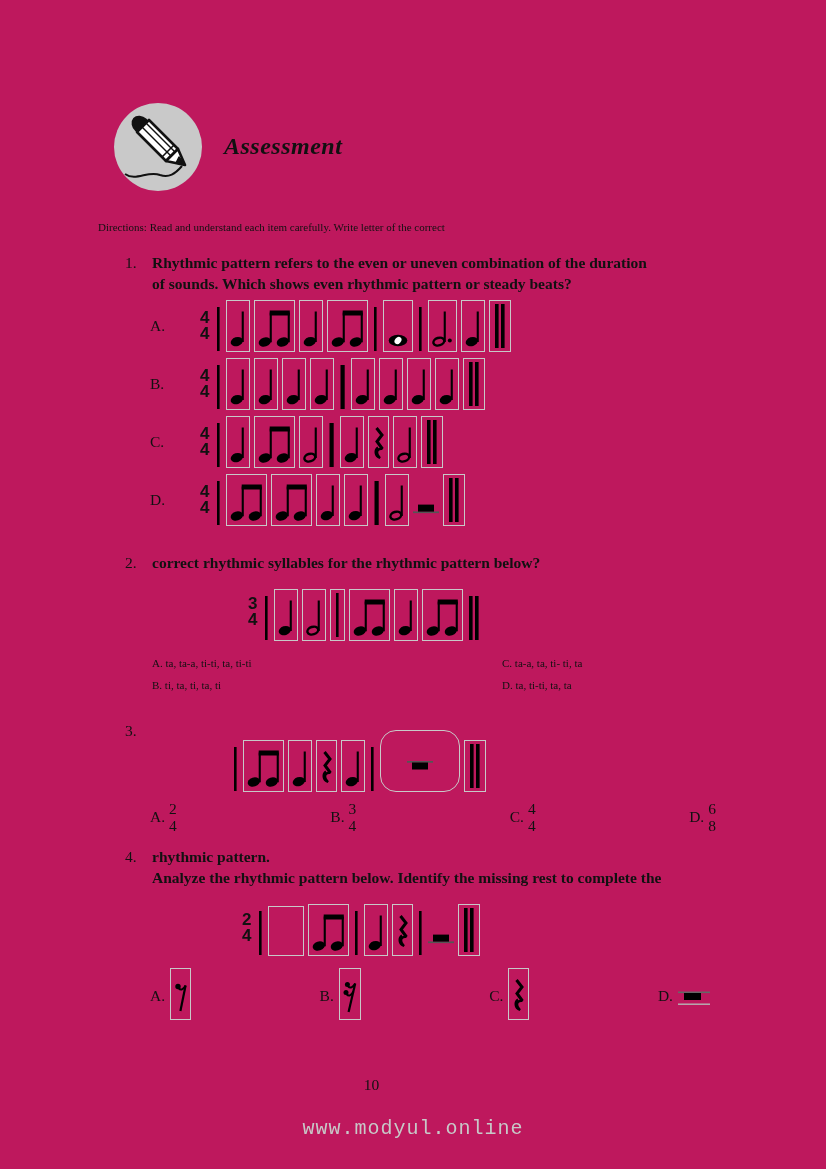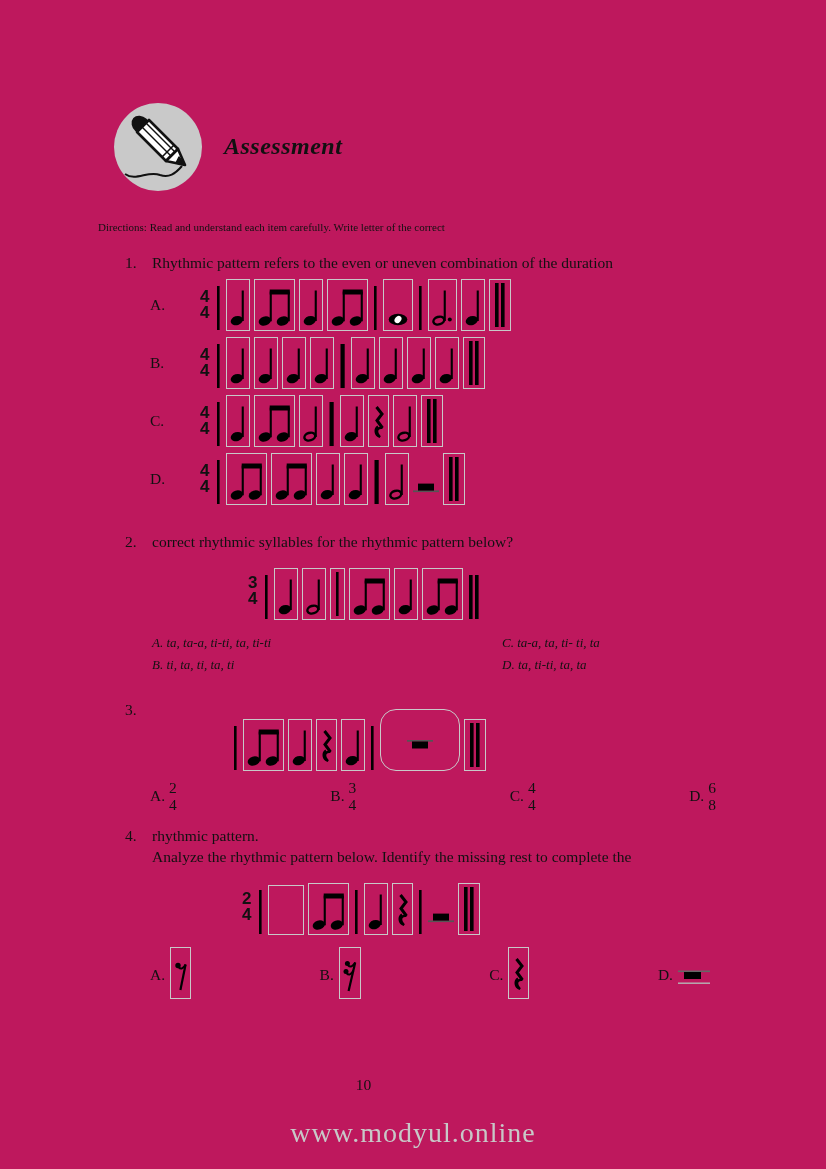--- a/index.html
+++ b/index.html
@@ -8,57 +8,57 @@
   
   .icon-circle{position:absolute;left:112px;top:98px;width:94px;height:98px;}
   .page-title{position:absolute;left:224px;top:133px;font-size:24px;font-weight:bold;
               font-style:italic;letter-spacing:0.5px;}
   
   .content{position:absolute;left:98px;top:217px;width:640px;}
   .directions{font-size:11px;line-height:21px;}
   .q{margin-left:27px;display:flex;gap:9px;}
   .qnum{font-size:15.5px;line-height:21px;width:18px;flex:none;}
   .qbody{flex:1;}
-  .qtext{font-size:15.5px;line-height:21px;}
+  .qtext{font-size:15.5px;line-height:21px;font-weight:bold;}
   
   .notation{display:flex;align-items:flex-end;gap:4px;height:52px;}
   .gl{display:inline-flex;align-items:flex-end;}
   .gl svg{display:block;}
   .box{border:1px solid #c8c8c8;padding:2px 3px;}
   .rbox{border:1px solid #c9c9c9;border-radius:16px;padding:8px 26px;align-self:stretch;
         display:inline-flex;align-items:flex-end;}
   .ts{align-self:center;display:flex;flex-direction:column;align-items:center;
       font-family:"Liberation Sans", sans-serif;font-weight:bold;font-size:17px;
       line-height:0.95;margin-right:2px;}
   
   .optrow{display:flex;align-items:center;margin-top:6px;margin-left:-2px;}
   .olabel{font-size:15.5px;width:32px;flex:none;}
   .optrow .notation{margin-left:18px;}
   
   .q2-notation{margin:10px 0 4px 96px;height:58px;}
   .syl-grid{display:flex;margin-top:12px;}
   .syl-col{display:flex;flex-direction:column;gap:1px;}
   .syl-col.left{width:350px;}
-  .syl-item{font-size:13px;line-height:21px;font-style:italic;}
+  .syl-item{font-size:11px;line-height:21px;}
   
   .q3-notation{margin:10px 0 2px 80px;height:62px;}
   .fracrow{display:flex;justify-content:space-between;width:566px;margin:8px 0 0 -2px;}
   .fracopt{display:flex;align-items:center;gap:4px;font-size:15.5px;}
   .frac{display:inline-flex;flex-direction:column;align-items:center;line-height:1.1;
         font-size:15.5px;}
   
   .q4-notation{margin:12px 0 2px 90px;height:56px;}
   .restrow{display:flex;justify-content:space-between;width:560px;margin:16px 0 0 -2px;}
   .restopt{display:flex;align-items:center;gap:5px;font-size:15.5px;}
   .restopt .notation{height:48px;}
   
-  .page-number{position:absolute;left:0;top:1076px;width:727px;text-align:center;
+  .page-number{position:absolute;left:8px;top:1076px;width:727px;text-align:center;
                font-size:15.5px;}
   .watermark{position:absolute;left:0;top:1117px;width:826px;text-align:center;
-             font-family:Liberation Serif, serif;font-size:28px;color:#c8c8c8;
+             font-family:Liberation Mono, monospace;font-size:20px;color:#c8c8c8;
              letter-spacing:1px;}
   .mt14{margin-top:14px;} .mt26{margin-top:26px;} .mt24{margin-top:24px;} .mt12{margin-top:12px;}
 </style>
 </head>
 <body>
 
 <div class="page">
 
   <div class="icon-circle">
     <svg width="94" height="98" viewBox="0 0 94 98">
@@ -81,20 +81,21 @@
 
     <div class="directions">
       <div>Directions: Read and understand each item carefully.  Write letter of the correct</div>
     </div>
 
     <div class="q mt14">
       <span class="qnum">1.</span>
       <div class="qbody">
         <div class="qtext">
           <div>Rhythmic pattern refers to the even or uneven combination of the duration</div>
+          <div>of sounds. Which shows even rhythmic pattern or steady beats?</div>
         </div>
         <div class="optrow">
           <span class="olabel">A.</span>
           <div class="notation">
               <span class="ts">
                 <span>4</span>
                 <span>4</span>
               </span>
               <span class="gl">
                 <svg width="7" height="46" viewBox="0 0 7 46">

